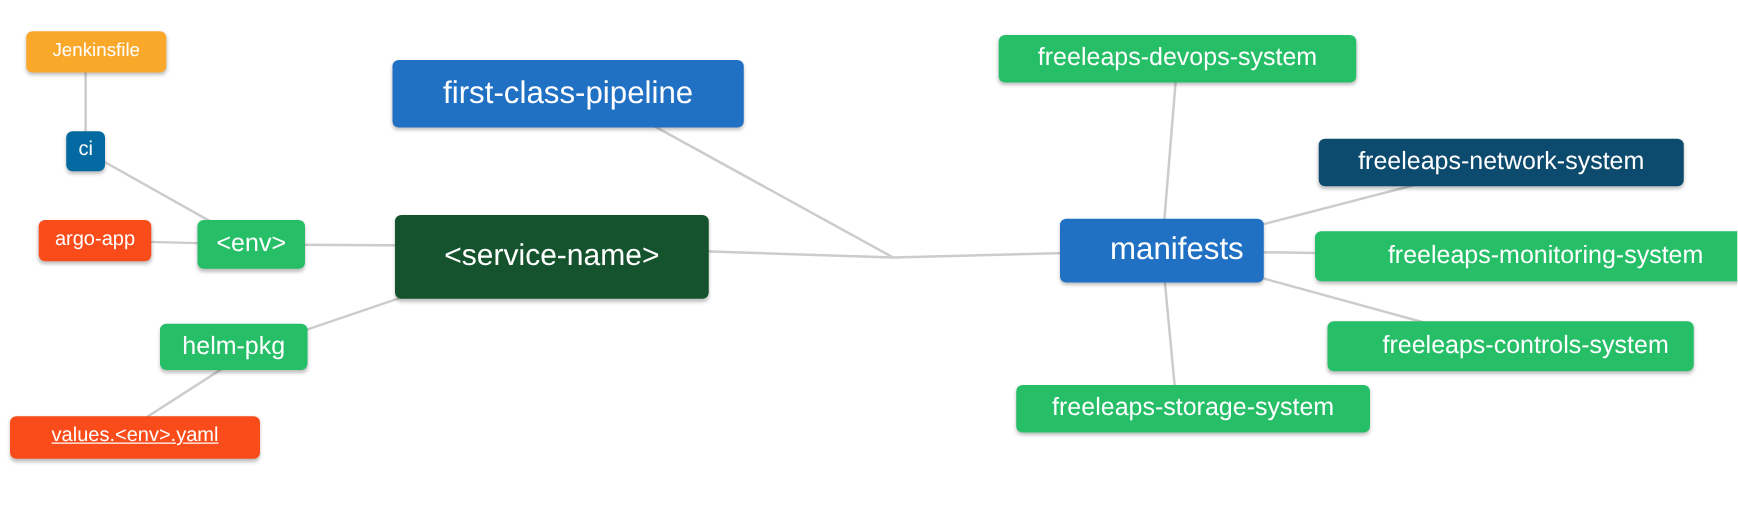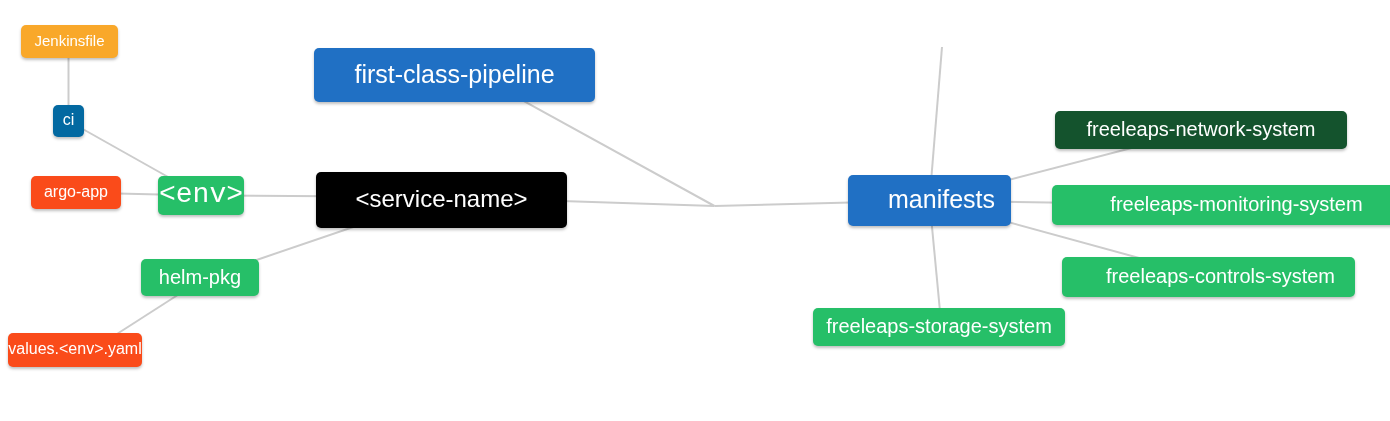--- a/index.html
+++ b/index.html
@@ -61,62 +61,65 @@
       <line x1="929.5" y1="200.5" x2="1212.5" y2="205" stroke="#cccccc" stroke-width="2"></line>
       <line x1="929.5" y1="200.5" x2="1208.5" y2="277" stroke="#cccccc" stroke-width="2"></line>
       <line x1="929.5" y1="200.5" x2="941.5" y2="327" stroke="#cccccc" stroke-width="2"></line>
     </svg>
 
 
   <div class="node" style="left: 314px; top: 48px; width: 281px; height: 54px; font-size: 25px; background: rgb(32, 112, 196);">
     <span>first-class-pipeline</span>
   </div>
 
-  <div class="node" style="left: 316px; top: 172px; width: 251px; height: 56px; font-size: 24px; background: #000000;">
+  <div class="node" style="left: 316px; top: 172px; width: 251px; height: 67px; font-size: 24px; background: #14532d;">
     <span>&lt;service-name&gt;</span>
   </div>
 
   <div class="node" style="left: 848px; top: 175px; width: 163px; height: 51px; font-size: 25px; background: rgb(32, 112, 196); padding-left: 24px;">
     <span>manifests</span>
   </div>
 
-  <div class="node" style="left: 158px; top: 176px; width: 86px; height: 39px; font-size: 28px; background: rgb(38, 191, 104); font-family: Liberation Mono, monospace;">
+  <div class="node" style="left: 158px; top: 176px; width: 86px; height: 39px; font-size: 20px; background: rgb(38, 191, 104);">
     <span>&lt;env&gt;</span>
   </div>
 
-  <div class="node" style="left: 141px; top: 259px; width: 118px; height: 37px; font-size: 20px; background: rgb(38, 191, 104);">
+  <div class="node" style="left: 128px; top: 259px; width: 118px; height: 37px; font-size: 20px; background: rgb(38, 191, 104);">
     <span>helm-pkg</span>
   </div>
 
+  <div class="node" style="left: 799px; top: 28px; width: 286px; height: 38px; font-size: 20px; background: rgb(38, 191, 104);">
+    <span>freeleaps-devops-system</span>
+  </div>
 
-  <div class="node" style="left: 1055px; top: 111px; width: 292px; height: 38px; font-size: 20px; background: #14532d;">
+  <div class="node" style="left: 1055px; top: 111px; width: 292px; height: 38px; font-size: 20px; background: #0c4a6e;">
     <span>freeleaps-network-system</span>
   </div>
 
   <div class="node" style="left: 1052px; top: 185px; width: 369px; height: 40px; font-size: 20px; background: rgb(38, 191, 104);">
     <span>freeleaps-monitoring-system</span>
   </div>
 
   <div class="node" style="left: 1062px; top: 257px; width: 293px; height: 40px; font-size: 20px; background: rgb(38, 191, 104); padding-left: 24px;">
     <span>freeleaps-controls-system</span>
   </div>
 
-  <div class="node" style="left: 813px; top: 308px; width: 252px; height: 38px; font-size: 20px; background: rgb(38, 191, 104);">
+  <div class="node" style="left: 813px; top: 308px; width: 283px; height: 38px; font-size: 20px; background: rgb(38, 191, 104);">
     <span>freeleaps-storage-system</span>
   </div>
 
   <div class="node" style="left: 53px; top: 105px; width: 31px; height: 32px; font-size: 16px; background: #0369a1;">
     <span>ci</span>
   </div>
 
   <div class="node" style="left: 31px; top: 176px; width: 90px; height: 33px; font-size: 16px; background: rgb(250, 75, 26);">
     <span>argo-app</span>
   </div>
 
-  <div class="node" style="left: 8px; top: 333px; width: 134px; height: 34px; font-size: 16px; background: rgb(250, 75, 26);">
+  <div class="node" style="left: 8px; top: 333px; width: 200px; height: 34px; font-size: 16px; background: rgb(250, 75, 26); text-decoration: underline;">
     <span>values.&lt;env&gt;.yaml</span>
   </div>
 
-  <div class="node" style="left: 21px; top: 25px; width: 97px; height: 33px; font-size: 15px; background: rgb(249, 168, 42);">
+  <div class="node" style="left: 21px; top: 25px; width: 112px; height: 33px; font-size: 15px; background: rgb(249, 168, 42);">
     <span>Jenkinsfile</span>
   </div>
 
 </div>
 
 </body></html>

